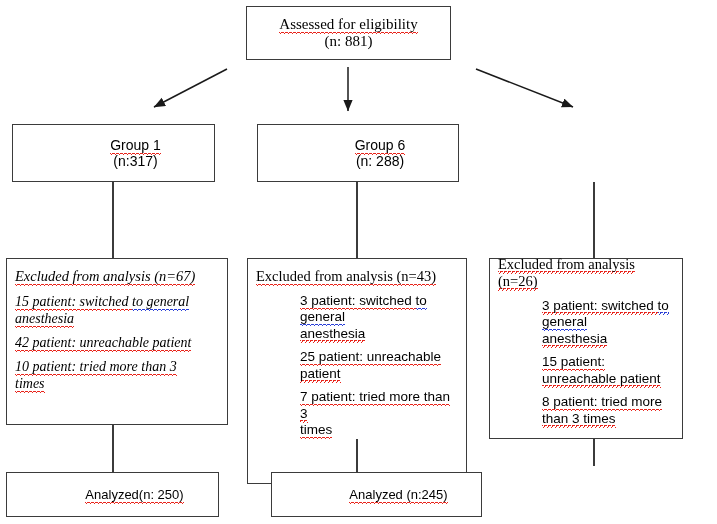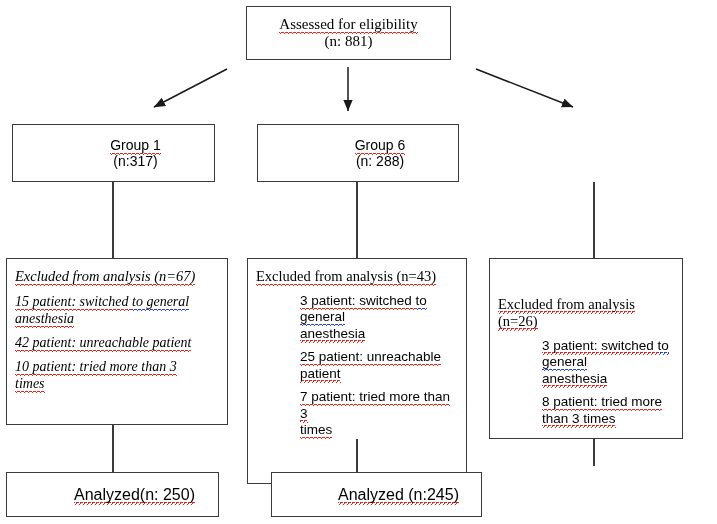--- a/index.html
+++ b/index.html
@@ -85,21 +85,21 @@
   
   .excl-box { top: 258px; padding: 9px 7px 4px 8px; justify-content: flex-start; }
   #excl-box-1 { left: 6px;   width: 222px; height: 167px; font-style: italic; }
   #excl-box-2 { left: 247px; width: 220px; height: 226px; }
   #excl-box-3 { left: 489px; width: 194px; height: 181px; justify-content: flex-end; }
   .excl-box .hdr { font-size: 14.5px; margin-bottom: 8px; }
   .excl-box .itm { font-size: 14px; margin-bottom: 7px; line-height: 1.22; }
   #excl-box-2 .itm, #excl-box-3 .itm { font-size: 13.5px; }
 
   
-  .anal-box { height: 45px; font-size: 16px; }
+  .anal-box { height: 45px; font-size: 13px; }
   #anal-box-1 { left: 6px;   top: 472px; width: 213px; }
   #anal-box-2 { left: 253px; top: 472px; width: 211px; margin-left: 18px; }
   #anal-box-3 { left: 487px; top: 466px; width: 190px; }
   .anal-box .t { text-align: center; }
 
   
   #conn-g1-excl { left: 112px; top: 182px; width: 2px; height: 76px; }
   #conn-g2-excl { left: 356px; top: 182px; width: 2px; height: 76px; }
   #conn-g3-excl { left: 593px; top: 182px; width: 2px; height: 76px; }
   #conn-excl1-anal { left: 112px; top: 425px; width: 2px; height: 47px; }
@@ -165,20 +165,21 @@
       <span class="sq-red">times</span>
     </div>
   </div>
 
   <div class="box excl-box" id="excl-box-3">
     <div class="hdr serif"><span class="sq-red">Excluded from analysis (n=26)</span></div>
     <div class="itm sans">
       <span class="sq-red">3 patient: switched </span><span class="sq-blue">to  general</span><br>
       <span class="sq-red">anesthesia</span>
     </div>
+    <div class="itm sans"><span class="sq-red">15 patient: unreachable patient</span></div>
     <div class="itm sans"><span class="sq-red">8 patient: tried more than 3 times</span></div>
   </div>
 
   <div class="connector" id="conn-excl1-anal"></div>
   <div class="connector" id="conn-excl2-anal"></div>
   <div class="connector" id="conn-excl3-anal"></div>
 
   <div class="box center-txt sans anal-box" id="anal-box-1">
     <div class="t"><span class="sq-red">Analyzed(n: 250)</span></div>
   </div>

